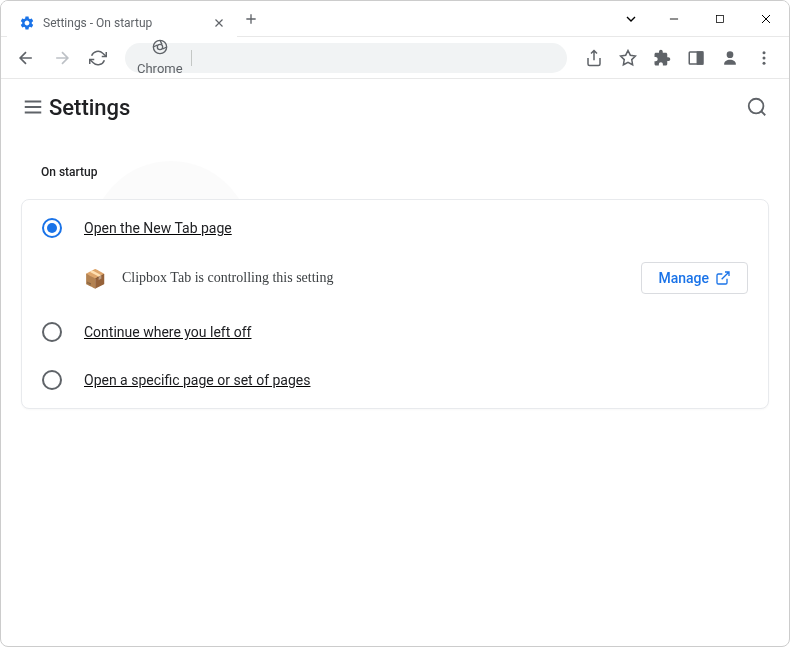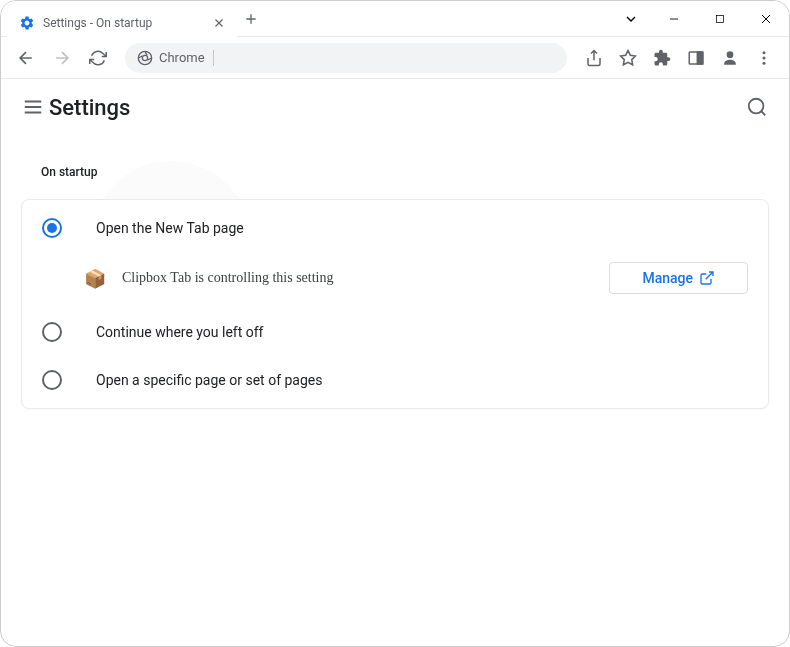--- a/index.html
+++ b/index.html
@@ -1,18 +1,18 @@
 <!DOCTYPE html>
 <html><head>
   <meta charset="utf-8">
   <style>
     * { margin: 0; padding: 0; box-sizing: border-box; font-family: -apple-system, BlinkMacSystemFont, "Segoe UI", Roboto, Arial, sans-serif; }
     body { width: 790px; height: 647px; background: #fff; overflow: hidden; position: relative; }
     
-    .window { width: 100%; height: 100%; border: 1px solid #ccc; border-radius: 16px; overflow: hidden; background: #fff; position: relative; }
+    .window { width: 100%; height: 100%; border: 1px solid #ccc; border-radius: 8px; overflow: hidden; background: #fff; position: relative; }
     
     
     .watermark { position: absolute; top: 50%; left: 50%; transform: translate(-50%, -50%); font-size: 140px; font-weight: 900; color: rgba(200,200,200,0.12); font-style: italic; white-space: nowrap; pointer-events: none; z-index: 1; letter-spacing: -5px; }
     .watermark-sub { position: absolute; top: 58%; left: 55%; transform: translate(-50%, -50%); font-size: 70px; font-weight: 900; color: rgba(200,200,200,0.12); font-style: italic; pointer-events: none; z-index: 1; }
     .watermark-circle { position: absolute; top: 160px; left: 90px; width: 160px; height: 160px; border-radius: 50%; background: rgba(200,200,200,0.08); pointer-events: none; z-index: 1; }
     .watermark-circle2 { position: absolute; top: 235px; left: 160px; width: 45px; height: 120px; background: rgba(200,200,200,0.08); transform: rotate(45deg); pointer-events: none; z-index: 1; }
     
     
     .titlebar { height: 36px; background: #fff; display: flex; align-items: stretch; border-bottom: 1px solid #e8e8e8; position: relative; z-index: 5; }
     .tab { display: flex; align-items: center; padding: 0 10px 0 12px; gap: 8px; background: #fff; border-top-left-radius: 8px; border-top-right-radius: 8px; height: 100%; min-width: 230px; margin-left: 6px; margin-top: 4px; }
@@ -23,46 +23,46 @@
     .titlebar-spacer { flex: 1; }
     .win-controls { display: flex; align-items: center; gap: 0; }
     .win-btn { width: 46px; height: 36px; display: flex; align-items: center; justify-content: center; color: #000; cursor: pointer; }
     .chevron-btn { width: 40px; display:flex; align-items:center; justify-content:center; color:#000; }
     
     
     .toolbar { height: 42px; background: #fff; display: flex; align-items: center; padding: 0 10px; gap: 6px; border-bottom: 1px solid #e8e8e8; position: relative; z-index: 5; }
     .nav-btn { width: 30px; height: 30px; display: flex; align-items: center; justify-content: center; color: #5f6368; cursor: pointer; border-radius: 50%; }
     .nav-btn.disabled { color: #bdc1c6; }
     .url-bar { flex: 1; height: 30px; background: #f1f3f4; border-radius: 15px; display: flex; align-items: center; padding: 0 12px; gap: 8px; margin: 0 6px; }
-    .url-secure { display: flex; align-items: center; gap: 6px; color: #5f6368; font-size: 13px; }
+    .url-secure { display: flex; align-items: center; gap: 6px; color: #5f6368; font-size: 13px; flex-direction: column; }
     .url-divider { width: 1px; height: 16px; background: #c4c7c5; }
     .url-text { font-size: 14px; color: #80868b; }
     .toolbar-icons { display: flex; align-items: center; gap: 4px; }
     .toolbar-icon { width: 30px; height: 30px; display: flex; align-items: center; justify-content: center; color: #5f6368; cursor: pointer; }
     
     
     .page-header { height: 56px; display: flex; align-items: center; padding: 0 20px; gap: 4px; position: relative; z-index: 5; }
     .menu-btn { width: 24px; height: 24px; cursor: pointer; color: #5f6368; display:flex; align-items:center; justify-content:center; }
     .page-title { font-size: 22px; color: #202124; font-weight: 500; }
     .page-header-spacer { flex: 1; }
     .search-btn { width: 24px; height: 24px; cursor: pointer; color: #5f6368; display:flex; align-items:center; justify-content:center; }
     
     
     .content { padding: 30px 20px; position: relative; z-index: 5; }
     .section-title { font-size: 12px; color: #202124; margin-bottom: 20px; margin-left: 20px; font-weight: 500; }
     .card { background: #fff; border: 1px solid #e8eaed; border-radius: 8px; padding: 4px 0; box-shadow: 0 1px 2px rgba(0,0,0,0.03); }
-    .radio-row { display: flex; align-items: center; padding: 14px 20px; gap: 34px; cursor: pointer; }
+    .radio-row { display: flex; align-items: center; padding: 14px 20px; gap: 22px; cursor: pointer; text-decoration: underline; }
     .radio { width: 20px; height: 20px; border: 2px solid #5f6368; border-radius: 50%; display: flex; align-items: center; justify-content: center; flex-shrink: 0; }
     .radio.selected { border-color: #1a73e8; }
     .radio.selected::after { content: ''; width: 10px; height: 10px; background: #1a73e8; border-radius: 50%; }
     .radio-label { font-size: 14px; color: #202124; }
     .extension-row { display: flex; align-items: center; padding: 10px 20px 14px 62px; gap: 14px; }
     .ext-icon { width: 24px; height: 24px; display:flex; align-items:center; justify-content:center; font-size: 18px; }
     .ext-text { font-size: 14px; color: #3c4043; flex: 1; font-family: Liberation Serif, serif; }
-    .ext-btn { border: 1px solid #dadce0; background: #fff; color: #1a73e8; font-size: 14px; padding: 7px 32px; border-radius: 4px; cursor: pointer; display: flex; align-items: flex-start; gap: 6px; font-weight: 500; }
+    .ext-btn { border: 1px solid #dadce0; background: #fff; color: #1a73e8; font-size: 14px; padding: 7px 16px; border-radius: 4px; cursor: pointer; display: flex; align-items: flex-start; gap: 6px; font-weight: 500; }
     .launch-icon { width: 16px; height: 16px; }
     
     svg { display: block; }
   </style>
 </head>
 <body>
 
 <div class="window">
   <div class="watermark-circle"></div>
   <div class="watermark-circle2"></div>

